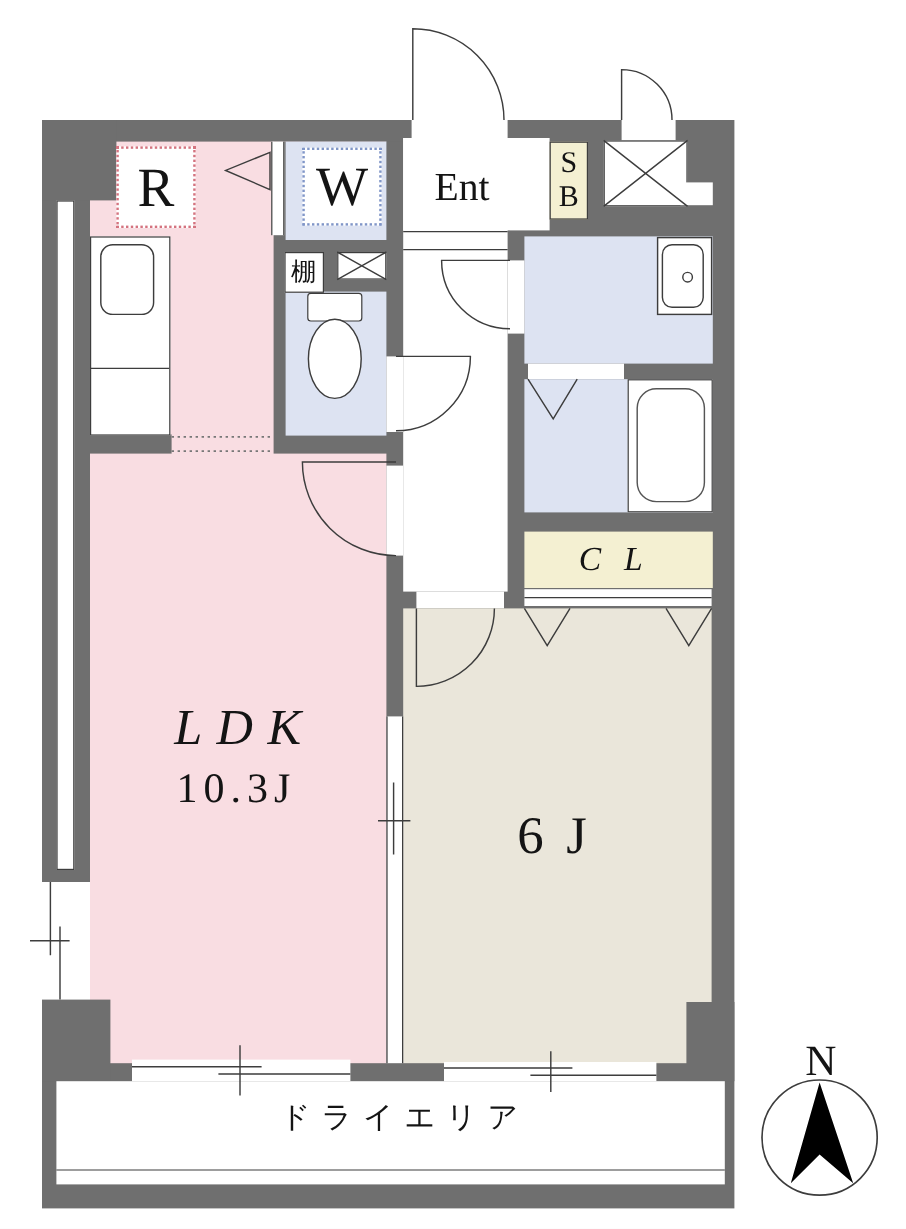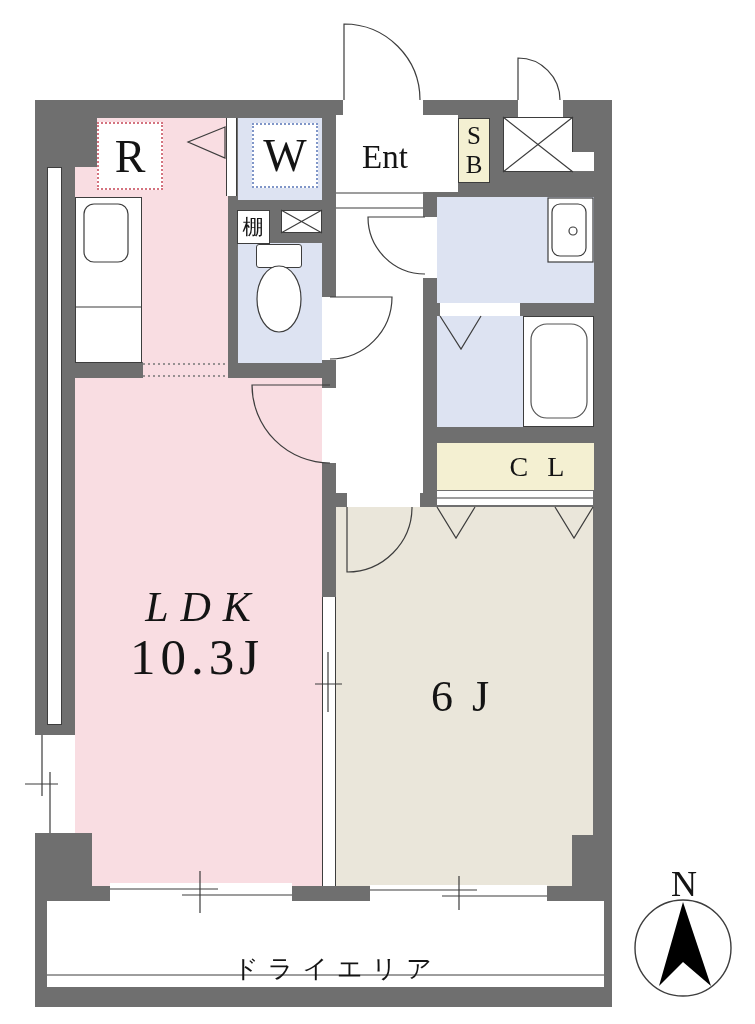--- a/index.html
+++ b/index.html
@@ -12,21 +12,21 @@
   .beige{background:#eae6da;}
   .yellow{background:#f4f0d2;}
   .white{background:#ffffff;}
   .bordered{border:1px solid #3d3d3d;box-sizing:border-box;}
   .lbl{position:absolute;transform:translate(-50%,-50%);white-space:nowrap;line-height:1;}
   .lbl-r,.lbl-w{font-size:46px;}
   .lbl-ent{font-size:33px;}
   .lbl-tana{font-size:21px;}
   .lbl-cl{font-size:28px;letter-spacing:6px;}
   .lbl-ldk{font-size:42px;letter-spacing:12px;}
-  .lbl-ldksize{font-size:51px;letter-spacing:5px;}
+  .lbl-ldksize{font-size:35px;letter-spacing:5px;}
   .lbl-6j{font-size:44px;letter-spacing:4px;}
   .lbl-dry{font-size:25px;letter-spacing:9px;}
   .lbl-n{font-size:36px;}
   .sb-box{display:flex;flex-direction:column;align-items:center;justify-content:center;
           font-size:25px;line-height:1.15;}
   svg.overlay{position:absolute;left:0;top:0;pointer-events:none;}
 </style>
 </head>
 <body>
 
@@ -128,20 +128,20 @@
 
       <circle cx="683" cy="948" r="48" stroke-width="1.4"></circle>
       <path d="M683,902 L711,986 L683,962 L659,986 Z" fill="#000000" stroke="none"></path>
     </g>
   </svg>
 
   <div class="lbl lbl-r" style="left:130px;top:157px;">R</div>
   <div class="lbl lbl-w" style="left:285px;top:156px;">W</div>
   <div class="lbl lbl-ent" style="left:385px;top:157px;">Ent</div>
   <div class="lbl lbl-tana" style="left:253px;top:227px;">棚</div>
-  <div class="lbl lbl-cl" style="left:540px;top:467px;">C L</div>
+  <div class="lbl lbl-cl" style="left:512px;top:467px;font-style:italic;">C L</div>
   <div class="lbl lbl-ldk" style="left:204px;top:607px;font-style:italic;">LDK</div>
   <div class="lbl lbl-ldksize" style="left:197px;top:657px;">10.3J</div>
   <div class="lbl lbl-6j" style="left:462px;top:697px;">6 J</div>
-  <div class="lbl lbl-dry" style="left:337px;top:968px;">ドライエリア</div>
+  <div class="lbl lbl-dry" style="left:337px;top:932px;">ドライエリア</div>
   <div class="lbl lbl-n" style="left:684px;top:884px;">N</div>
 
 </div>
 
 </body></html>

